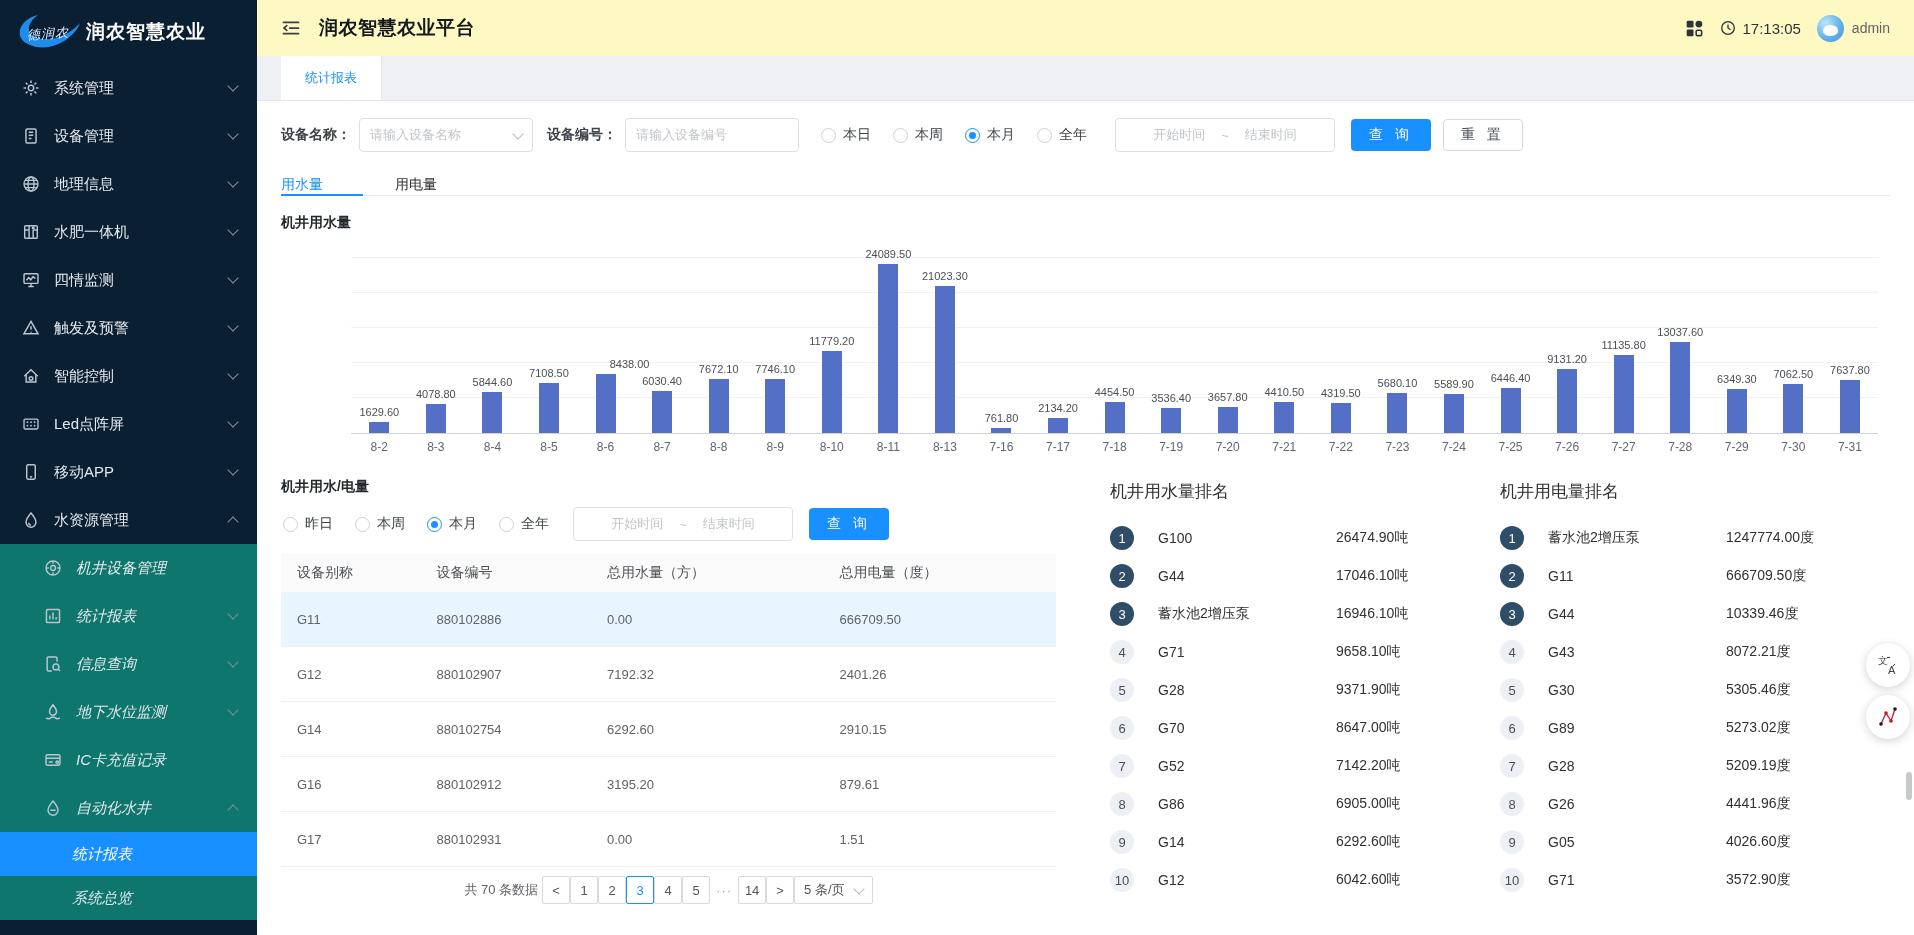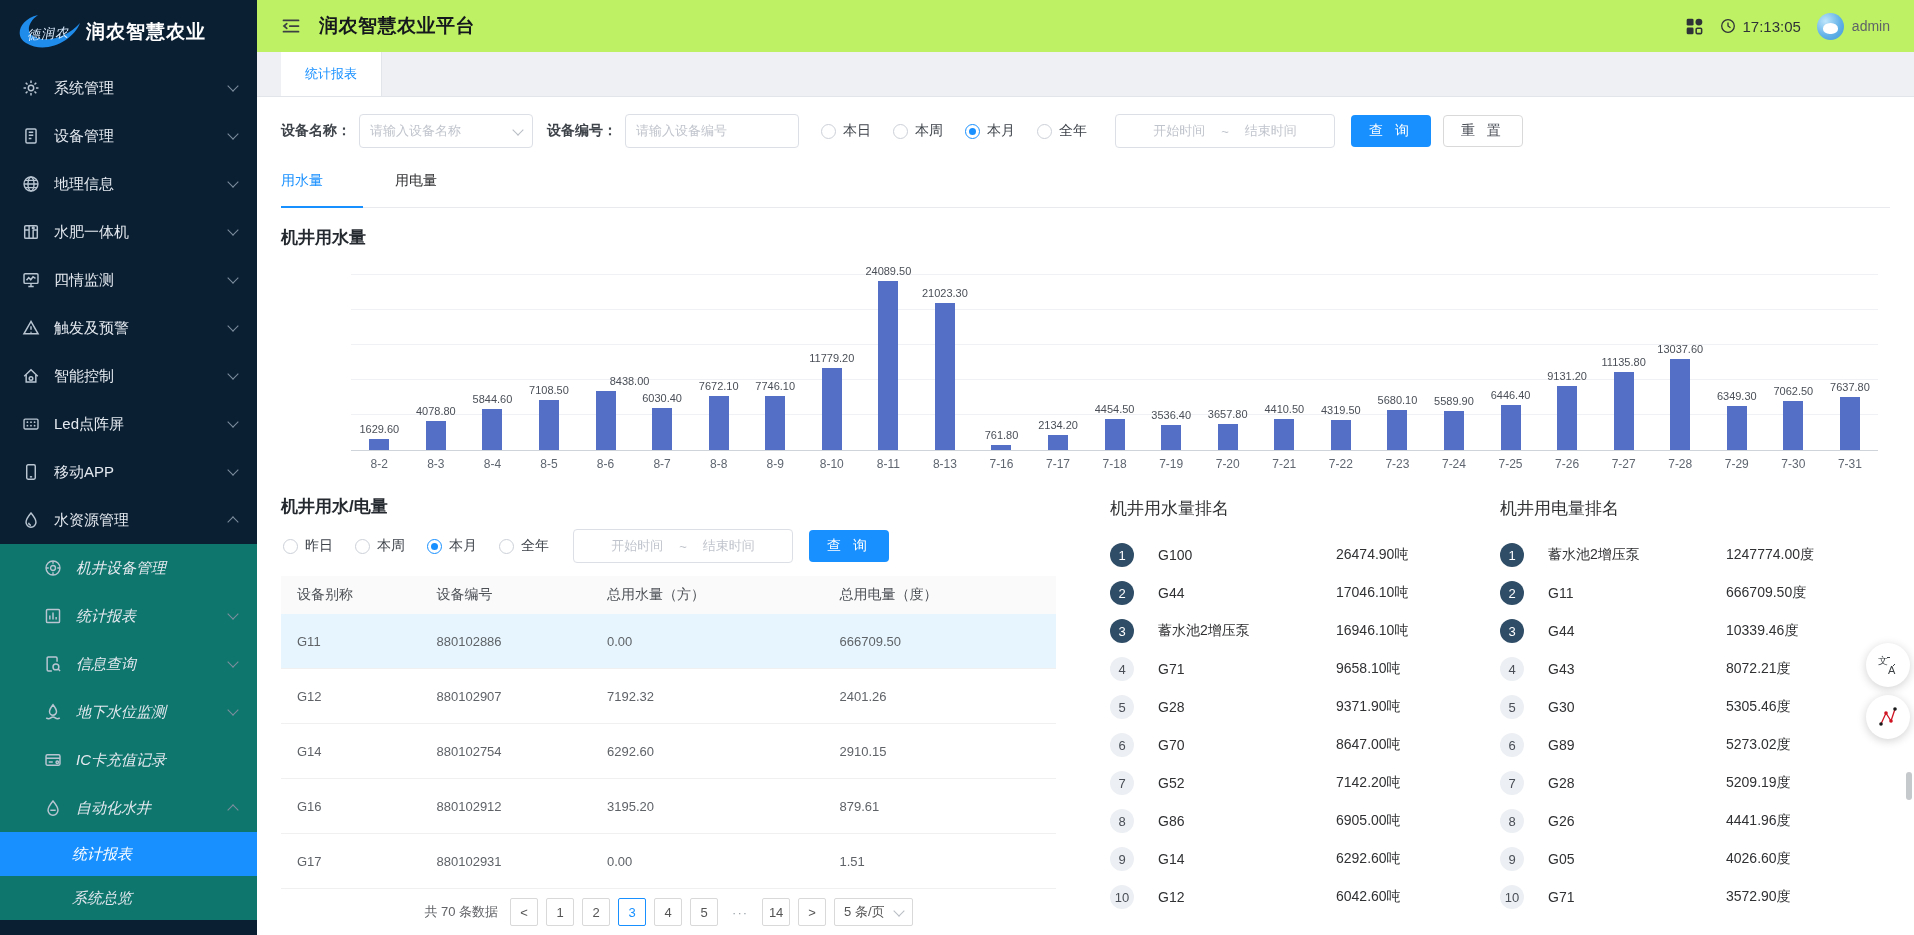--- a/index.html
+++ b/index.html
@@ -21,21 +21,21 @@
     transform:rotate(45deg);margin-top:-4px;flex-shrink:0;}
   .chev.up{transform:rotate(-135deg);margin-top:4px;}
   .submenu{background:#0f766e;font-style:italic;}
   .submenu .menu-item{padding-left:44px;}
   .subsub{height:44px;display:flex;align-items:center;padding-left:72px;font-size:15px;
     color:#dfe5ec;cursor:pointer;}
   .subsub.active{background:#1890ff;color:#fff;}
 
   
   .main{flex:1;display:flex;flex-direction:column;min-width:0;background:#fff;}
-  .hdr{height:56px;display:flex;align-items:center;padding:0 24px;background:#bef264;}
+  .hdr{height:56px;display:flex;align-items:center;padding:0 24px;background:#fef9c3;}
   .fold{width:20px;height:20px;color:#3c4043;display:inline-flex;cursor:pointer;}
   .hdr-title{font-size:19px;font-weight:bold;color:#15181c;margin-left:18px;letter-spacing:.5px;}
   .hdr-right{margin-left:auto;display:flex;align-items:center;gap:16px;}
   .hicon{display:inline-flex;color:#2f3337;cursor:pointer;}
   .time{display:flex;align-items:center;gap:6px;font-size:15px;color:#2f3337;}
   .userbox{display:flex;align-items:center;gap:8px;cursor:pointer;}
   .avatar{width:27px;height:27px;border-radius:50%;position:relative;overflow:hidden;
     background:radial-gradient(circle at 32% 30%,#bfe6fb 0%,#63b2e8 55%,#3e96d8 100%);}
   .avatar::after{content:"";position:absolute;left:6px;top:10px;width:15px;height:11px;
     background:#fff;border-radius:50% 50% 45% 45%;}
@@ -65,26 +65,26 @@
   .rlbl{font-size:14px;color:#3f444b;}
   .daterange{width:218px;height:32px;border:1px solid #dcdfe6;border-radius:4px;background:#fff;
     display:flex;align-items:center;justify-content:center;gap:16px;font-size:13px;color:#c0c4cc;margin-left:28px;}
   .btn{height:32px;padding:0 17px;border-radius:4px;font-size:14px;display:inline-flex;
     align-items:center;letter-spacing:4px;cursor:pointer;border:1px solid transparent;white-space:nowrap;}
   .btn-primary{background:#1890ff;color:#fff;margin-left:16px;}
   .btn-plain{background:#fff;color:#4a4f57;border-color:#d9d9d9;margin-left:12px;}
 
   
   .ctabs{display:flex;border-bottom:1px solid #e8eaed;margin-top:14px;}
-  .ctab{width:82px;padding:9px 0 17px;margin-right:32px;font-size:14px;color:#303133;
+  .ctab{width:82px;padding:9px 0 1px;margin-right:32px;font-size:14px;color:#303133;
     position:relative;cursor:pointer;}
   .ctab.active{color:#1890ff;}
   .ctab.active::after{content:"";position:absolute;left:0;right:0;bottom:-1px;height:2px;background:#1890ff;}
 
-  .sec-title{font-size:17px;font-weight:bold;color:#24292f;margin-top:18px;}
+  .sec-title{font-size:14px;font-weight:bold;color:#24292f;margin-top:18px;}
 
   
   .chart{position:relative;height:206px;margin:26px 6px 4px 0;}
   .yaxis{position:absolute;left:0;top:0;width:58px;height:175px;}
   .ytick{position:absolute;right:10px;font-size:12px;color:#646a72;transform:translateY(-50%);}
   .plot{position:absolute;left:70px;right:6px;top:0;height:175px;border-bottom:1px solid #cfd4da;
     display:flex;align-items:flex-end;}
   .gridline{position:absolute;left:0;right:0;height:1px;background:#f0f1f4;}
   .slot{flex:1;height:100%;position:relative;display:flex;justify-content:center;align-items:flex-end;}
   .bar{width:20px;background:#5470c6;}
@@ -100,21 +100,21 @@
   .b-filter .daterange{width:218px;margin-left:24px;}
 
   .table{margin-top:12px;}
   .thead{display:flex;align-items:center;height:38px;background:#fafafa;font-size:14px;color:#4d5156;}
   .trow{display:flex;align-items:center;height:54px;border-bottom:1px solid #f0f0f0;
     font-size:13px;color:#5f6368;}
   .trow.hl{background:#e7f6fe;}
   .tc{box-sizing:border-box;padding-left:16px;}
   .c1{width:18%;}.c2{width:22%;}.c3{width:30%;}.c4{width:30%;}
 
-  .pager{display:flex;align-items:center;justify-content:center;gap:8px;height:46px;
+  .pager{display:flex;align-items:center;justify-content:center;gap:0;height:46px;
     font-size:13px;color:#606266;}
   .ptotal{margin-right:4px;font-size:13px;color:#606266;}
   .pbtn{min-width:28px;height:28px;box-sizing:border-box;border:1px solid #d9d9d9;border-radius:2px;
     background:#fff;display:flex;align-items:center;justify-content:center;color:#555;
     font-size:13px;padding:0 4px;cursor:pointer;}
   .pbtn.active{border-color:#1890ff;color:#1890ff;}
   .pbtn.ellipsis{border:none;color:#9aa0a6;letter-spacing:1px;}
   .psize{height:28px;box-sizing:border-box;border:1px solid #d9d9d9;border-radius:2px;background:#fff;
     display:flex;align-items:center;gap:10px;padding:0 9px;font-size:13px;color:#555;cursor:pointer;}
 

